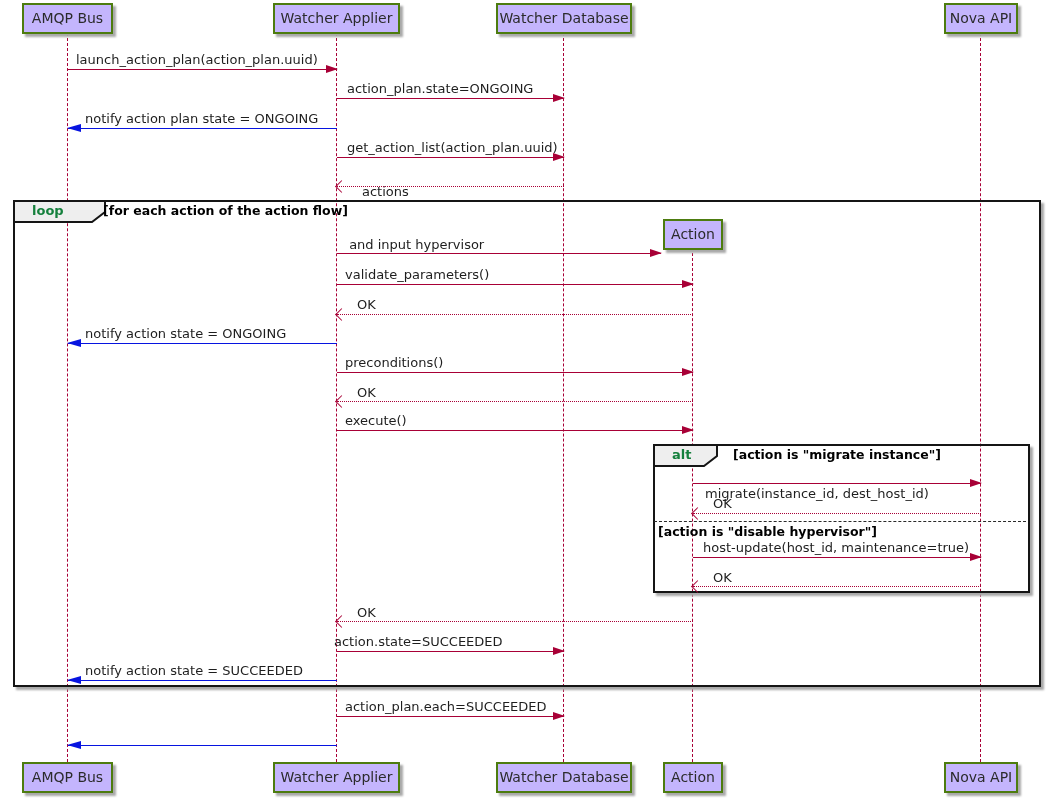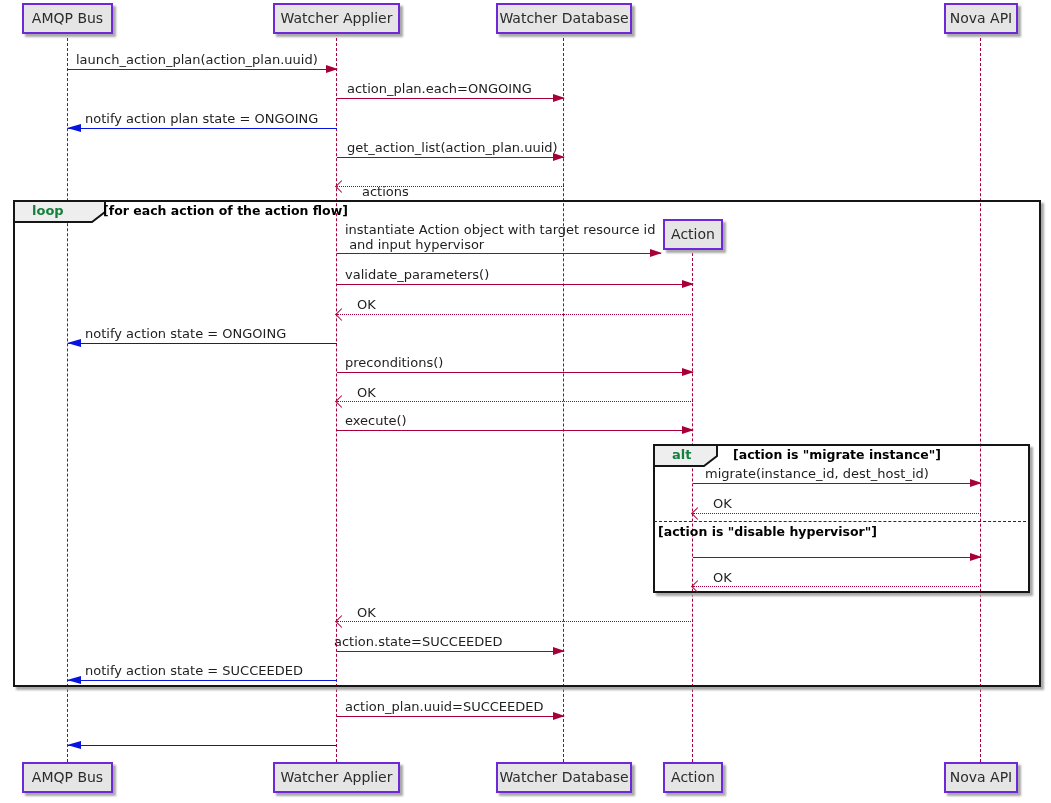--- a/index.html
+++ b/index.html
@@ -3,21 +3,21 @@
 <meta charset="utf-8">
 <style>
   html,body{margin:0;padding:0;background:#ffffff;}
   #canvas{
     position:relative;width:1051px;height:803px;background:#ffffff;overflow:hidden;
     font-family:"DejaVu Sans","Liberation Sans",sans-serif;color:#1e1e1e;
   }
   
   .pbox{
     position:absolute;height:27px;line-height:27px;text-align:center;
-    background:#e5e5e5;border:2px solid #6d28d9;box-shadow:3px 3px 2px #a9a9a9;
+    background:#c4b5fd;border:2px solid #4d7c0f;box-shadow:3px 3px 2px #a9a9a9;
     font-size:14px;color:#2b2b2b;white-space:nowrap;box-sizing:content-box;
   }
   
   .lifeline{position:absolute;width:0;border-left:1px dashed #A80036;}
   
   .frame{position:absolute;border:2px solid #151515;box-shadow:3px 3px 2px #a9a9a9;background:transparent;}
   .ftab{position:absolute;}
   .ftab-label{position:absolute;font-size:13px;font-weight:bold;color:#15803d;white-space:pre;}
   .fcond{position:absolute;font-size:12.5px;font-weight:bold;color:#000;white-space:pre;}
   .fdivider{position:absolute;height:0;border-top:1px dashed #2a2a2a;}
@@ -58,41 +58,40 @@
   <div class="ftab-label" style="left:672px;top:447px;">alt</div>
   <div class="fcond" style="left:733px;top:447px;">[action is "migrate instance"]</div>
   <div class="fdivider" style="left:654px;top:521px;width:372px;"></div>
   <div class="fcond" style="left:658px;top:524px;">[action is "disable hypervisor"]</div>
 
   <div class="mlabel" style="left:76px;top:52px;">launch_action_plan(action_plan.uuid)</div>
   <div class="arrow call" style="left:68px;top:69px;width:269px;">
       <span class="head r"></span>
     </div>
 
-  <div class="mlabel" style="left:347px;top:81px;">action_plan.each=ONGOING</div>
+  <div class="mlabel" style="left:347px;top:81px;">action_plan.state=ONGOING</div>
   <div class="arrow call" style="left:337px;top:98px;width:227px;">
       <span class="head r"></span>
     </div>
 
   <div class="mlabel" style="left:85px;top:111px;">notify action plan state = ONGOING</div>
   <div class="arrow notify" style="left:68px;top:128px;width:269px;">
       <span class="head l"></span>
     </div>
 
   <div class="mlabel" style="left:347px;top:140px;">get_action_list(action_plan.uuid)</div>
   <div class="arrow call" style="left:337px;top:157px;width:227px;">
       <span class="head r"></span>
     </div>
 
   <div class="mlabel" style="left:362px;top:184px;">actions</div>
   <div class="arrow return" style="left:337px;top:186px;width:227px;">
       <span class="chev"></span>
     </div>
 
-  <div class="mlabel" style="left:345px;top:222px;">instantiate Action object with target resource id</div>
   <div class="mlabel" style="left:345px;top:237px;"> and input hypervisor</div>
   <div class="arrow call" style="left:337px;top:253px;width:324px;">
       <span class="head r"></span>
     </div>
 
   <div class="mlabel" style="left:345px;top:267px;">validate_parameters()</div>
   <div class="arrow call" style="left:337px;top:284px;width:356px;">
       <span class="head r"></span>
     </div>
 
@@ -114,30 +113,31 @@
   <div class="mlabel" style="left:357px;top:385px;">OK</div>
   <div class="arrow return" style="left:337px;top:401px;width:356px;">
       <span class="chev"></span>
     </div>
 
   <div class="mlabel" style="left:345px;top:413px;">execute()</div>
   <div class="arrow call" style="left:337px;top:430px;width:356px;">
       <span class="head r"></span>
     </div>
 
-  <div class="mlabel" style="left:705px;top:466px;">migrate(instance_id, dest_host_id)</div>
+  <div class="mlabel" style="left:705px;top:486px;">migrate(instance_id, dest_host_id)</div>
   <div class="arrow call" style="left:693px;top:483px;width:288px;">
       <span class="head r"></span>
     </div>
 
   <div class="mlabel" style="left:713px;top:496px;">OK</div>
   <div class="arrow return" style="left:693px;top:513px;width:288px;">
       <span class="chev"></span>
     </div>
 
+  <div class="mlabel" style="left:703px;top:540px;">host-update(host_id, maintenance=true)</div>
   <div class="arrow call" style="left:693px;top:557px;width:288px;">
       <span class="head r"></span>
     </div>
 
   <div class="mlabel" style="left:713px;top:570px;">OK</div>
   <div class="arrow return" style="left:693px;top:586px;width:288px;">
       <span class="chev"></span>
     </div>
 
   <div class="mlabel" style="left:357px;top:605px;">OK</div>
@@ -148,21 +148,21 @@
   <div class="mlabel" style="left:334px;top:634px;">action.state=SUCCEEDED</div>
   <div class="arrow call" style="left:337px;top:651px;width:227px;">
       <span class="head r"></span>
     </div>
 
   <div class="mlabel" style="left:85px;top:663px;">notify action state = SUCCEEDED</div>
   <div class="arrow notify" style="left:68px;top:680px;width:269px;">
       <span class="head l"></span>
     </div>
 
-  <div class="mlabel" style="left:345px;top:699px;">action_plan.uuid=SUCCEEDED</div>
+  <div class="mlabel" style="left:345px;top:699px;">action_plan.each=SUCCEEDED</div>
   <div class="arrow call" style="left:337px;top:716px;width:227px;">
       <span class="head r"></span>
     </div>
 
   <div class="arrow notify" style="left:68px;top:745px;width:269px;">
       <span class="head l"></span>
     </div>
 
   <div class="pbox" style="left:22px;top:3px;width:87px;">AMQP Bus</div>
   <div class="pbox" style="left:273px;top:3px;width:123px;">Watcher Applier</div>

